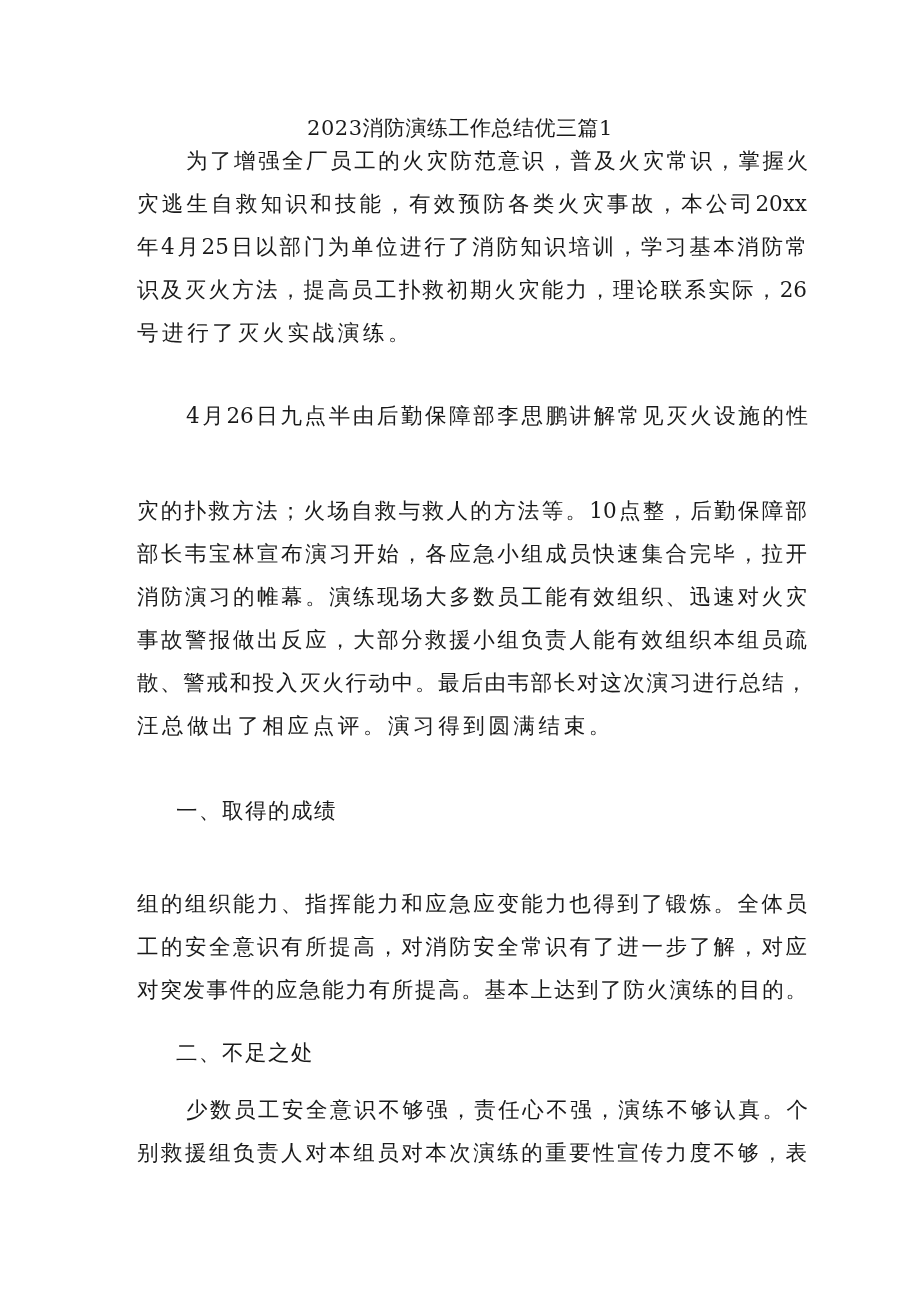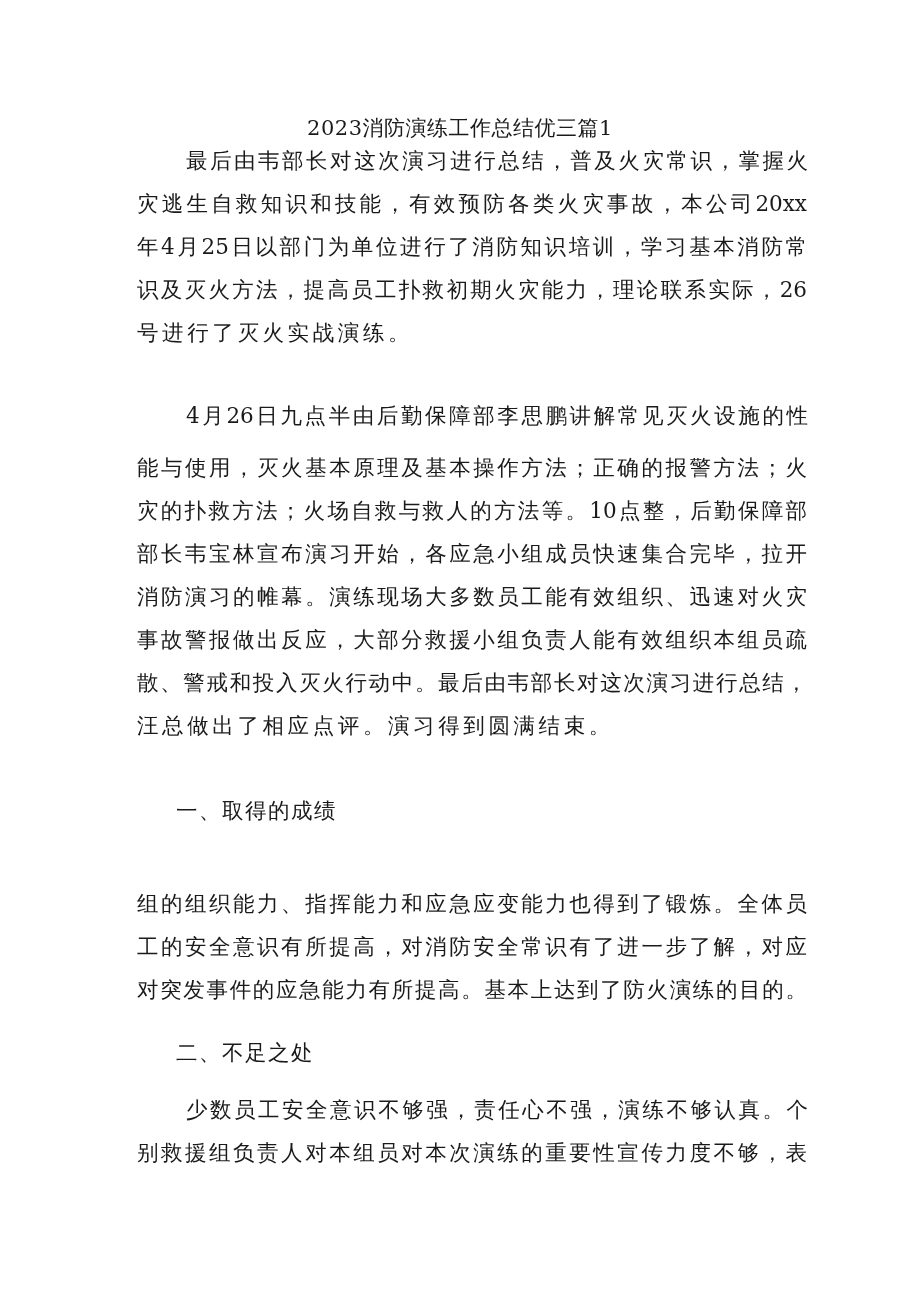--- a/index.html
+++ b/index.html
@@ -13,28 +13,27 @@
   .line.indent { left: 186px; width: 622px; }
   .line.heading { left: 176px; letter-spacing: 1.5px; }
   .line.just { text-align: justify; text-align-last: justify; letter-spacing: 0; }
 </style>
 </head>
 <body>
 
 <div class="page">
   <div class="title">2023消防演练工作总结优三篇1</div>
 
-  <div class="line indent just" style="top:147px">最后由韦部长对这次演习进行总结，普及火灾常识，掌握火</div>
+  <div class="line indent just" style="top:147px">为了增强全厂员工的火灾防范意识，普及火灾常识，掌握火</div>
   <div class="line just" style="top:190px">灾逃生自救知识和技能，有效预防各类火灾事故，本公司20xx</div>
   <div class="line just" style="top:233px">年4月25日以部门为单位进行了消防知识培训，学习基本消防常</div>
   <div class="line just" style="top:276px">识及灭火方法，提高员工扑救初期火灾能力，理论联系实际，26</div>
   <div class="line" style="top:319px">号进行了灭火实战演练。</div>
 
   <div class="line indent just" style="top:402px">4月26日九点半由后勤保障部李思鹏讲解常见灭火设施的性</div>
-  <div class="line just" style="top:454px">能与使用，灭火基本原理及基本操作方法；正确的报警方法；火</div>
   <div class="line just" style="top:497px">灾的扑救方法；火场自救与救人的方法等。10点整，后勤保障部</div>
   <div class="line just" style="top:540px">部长韦宝林宣布演习开始，各应急小组成员快速集合完毕，拉开</div>
   <div class="line just" style="top:583px">消防演习的帷幕。演练现场大多数员工能有效组织、迅速对火灾</div>
   <div class="line just" style="top:626px">事故警报做出反应，大部分救援小组负责人能有效组织本组员疏</div>
   <div class="line just" style="top:669px">散、警戒和投入灭火行动中。最后由韦部长对这次演习进行总结，</div>
   <div class="line" style="top:712px">汪总做出了相应点评。演习得到圆满结束。</div>
 
   <div class="line heading" style="top:797px">一、取得的成绩</div>
 
   <div class="line just" style="top:890px">组的组织能力、指挥能力和应急应变能力也得到了锻炼。全体员</div>

